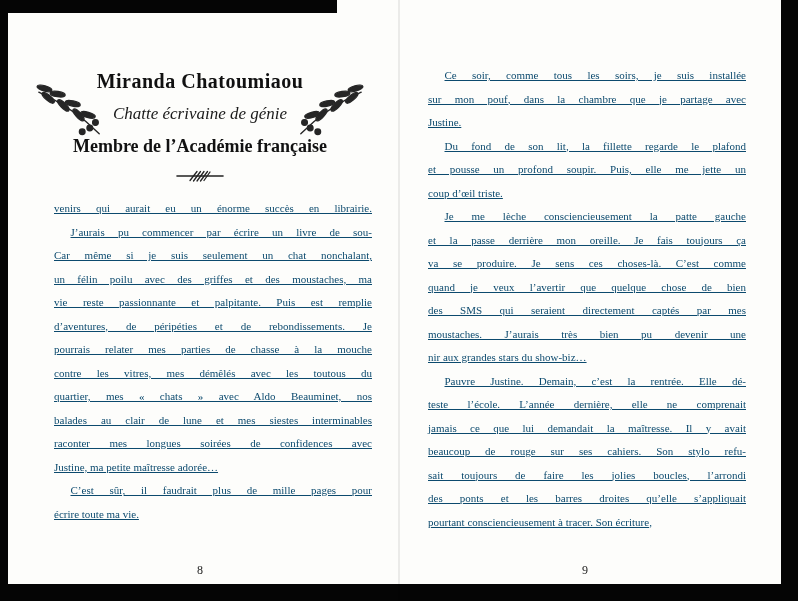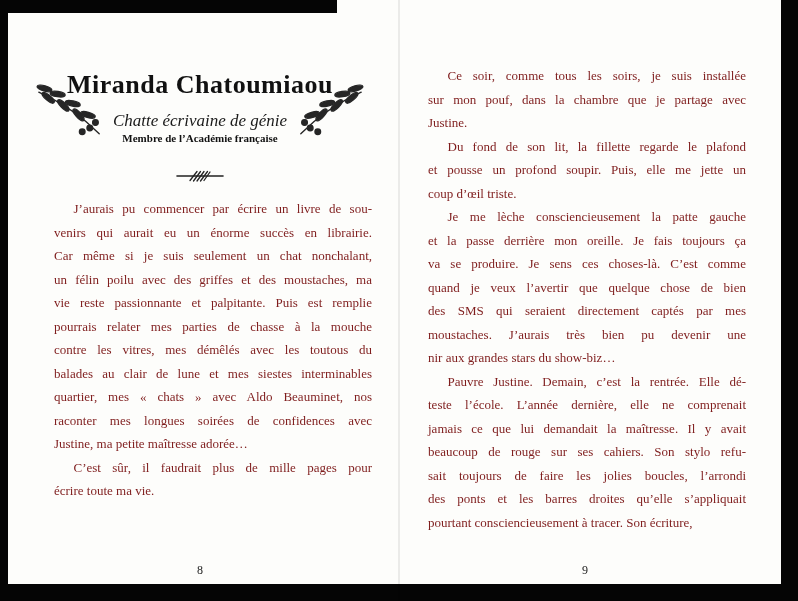--- a/index.html
+++ b/index.html
@@ -27,34 +27,34 @@
   }
 
   .page { position: absolute; top: 0; height: 601px; }
   .page-left  { left: 0;  width: 399px; }
   .page-right { left: 399px; width: 399px; }
 
   
   .heading { position: absolute; left: 42px; top: 70px; width: 316px; text-align: center; }
   .book-title {
     margin: 0;
-    font-size: 26px;
+    font-size: 20px;
     font-weight: bold;
     letter-spacing: 0.5px;
     color: #111;
   }
   .book-subtitle {
     margin-top: 11px;
     font-style: italic;
     font-size: 17px;
     color: #1a1a1a;
   }
   .book-affiliation {
-    margin-top: 1px;
-    font-size: 11px;
+    margin-top: 12px;
+    font-size: 18px;
     font-weight: bold;
     color: #111;
   }
   .branch {
     position: absolute;
     width: 68px;
     height: 56px;
     top: 84px;
   }
   .branch-left  { left: 35px; }
@@ -64,23 +64,24 @@
     left: 176px;
     top: 166px;
     width: 48px;
     height: 20px;
   }
 
   
   .page-body {
     position: absolute;
     width: 318px;
-    font-size: 13px;
+    font-size: 11px;
     line-height: 23.5px;
-    color: #7f1d1d;
+    color: #0c4a6e;
+    text-decoration: underline;
   }
   .page-left  .page-body { left: 54px;  top: 197px; }
   .page-right .page-body { left: 428px; top: 64px; left: 29px; }
   
   .para { margin: 0; }
   .line { text-align: justify; text-align-last: justify; }
   .line.last { text-align-last: left; }
   .line.first { text-indent: 1.5em; }
 
   .page-number {
@@ -147,29 +148,30 @@
 
     <svg class="divider" viewBox="0 0 48 16" xmlns="http://www.w3.org/2000/svg">
       <g stroke="#222" fill="none" stroke-linecap="round">
         <path d="M1,8 H47" stroke-width="1.6"></path>
         <path d="M14,12.5 L21,3.5 M17.5,13 L24.5,3.5 M21,13 L28,3.5 M24.5,13 L31.5,3.5 M28,12.5 L34,4" stroke-width="1.3"></path>
       </g>
     </svg>
 
     <div class="page-body">
       <div class="para">
+          <div class="line">venirs qui aurait eu un énorme succès en librairie.</div>
           <div class="line first">J’aurais pu commencer par écrire un livre de sou-</div>
-          <div class="line">venirs qui aurait eu un énorme succès en librairie.</div>
           <div class="line">Car même si je suis seulement un chat nonchalant,</div>
           <div class="line">un félin poilu avec des griffes et des moustaches, ma</div>
           <div class="line">vie reste passionnante et palpitante. Puis est remplie</div>
+          <div class="line">d’aventures, de péripéties et de rebondissements. Je</div>
           <div class="line">pourrais relater mes parties de chasse à la mouche</div>
           <div class="line">contre les vitres, mes démêlés avec les toutous du</div>
+          <div class="line">quartier, mes « chats » avec Aldo Beauminet, nos</div>
           <div class="line">balades au clair de lune et mes siestes interminables</div>
-          <div class="line">quartier, mes « chats » avec Aldo Beauminet, nos</div>
           <div class="line">raconter mes longues soirées de confidences avec</div>
           <div class="line last">Justine, ma petite maîtresse adorée…</div>
         </div>
       <div class="para">
           <div class="line first">C’est sûr, il faudrait plus de mille pages pour</div>
           <div class="line last">écrire toute ma vie.</div>
         </div>
     </div>
 
     <div class="page-number">8</div>

